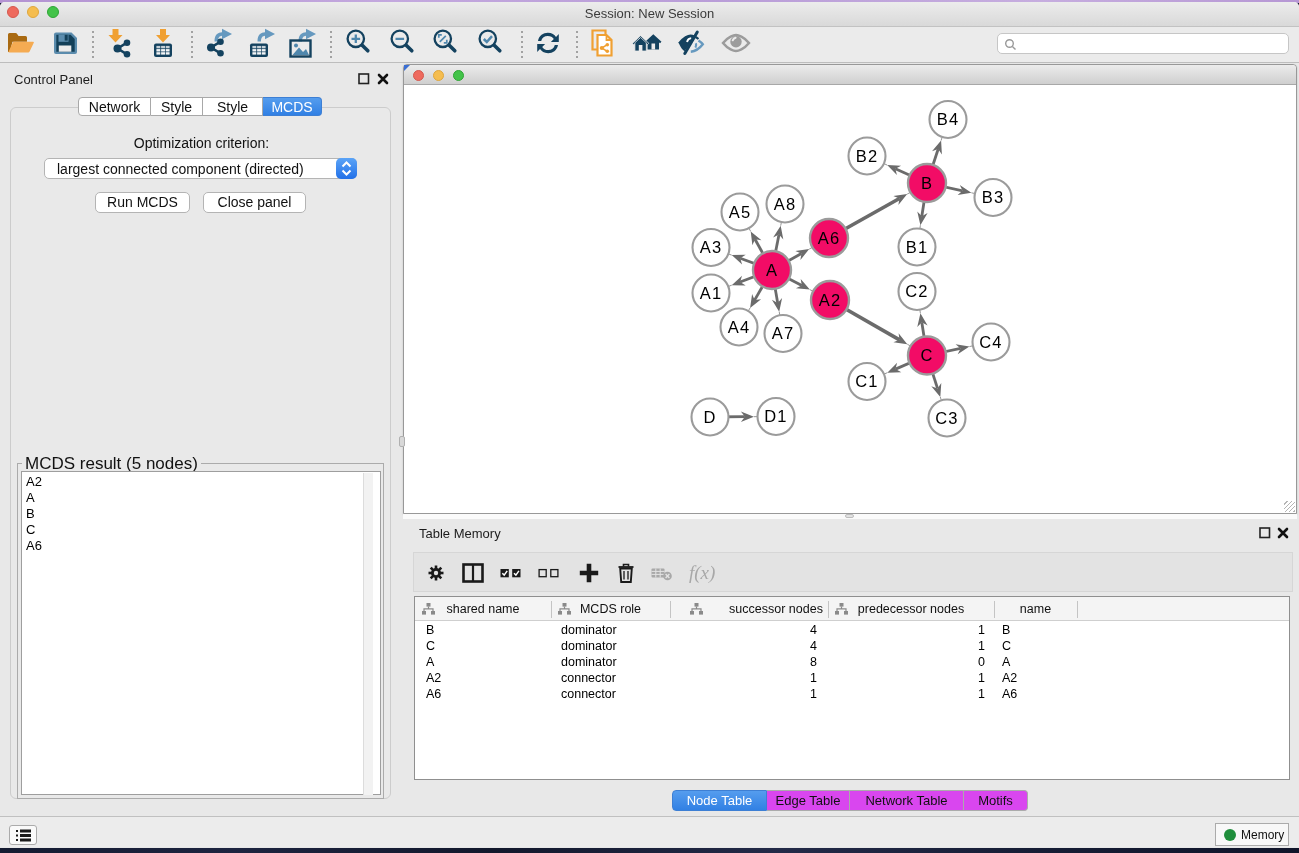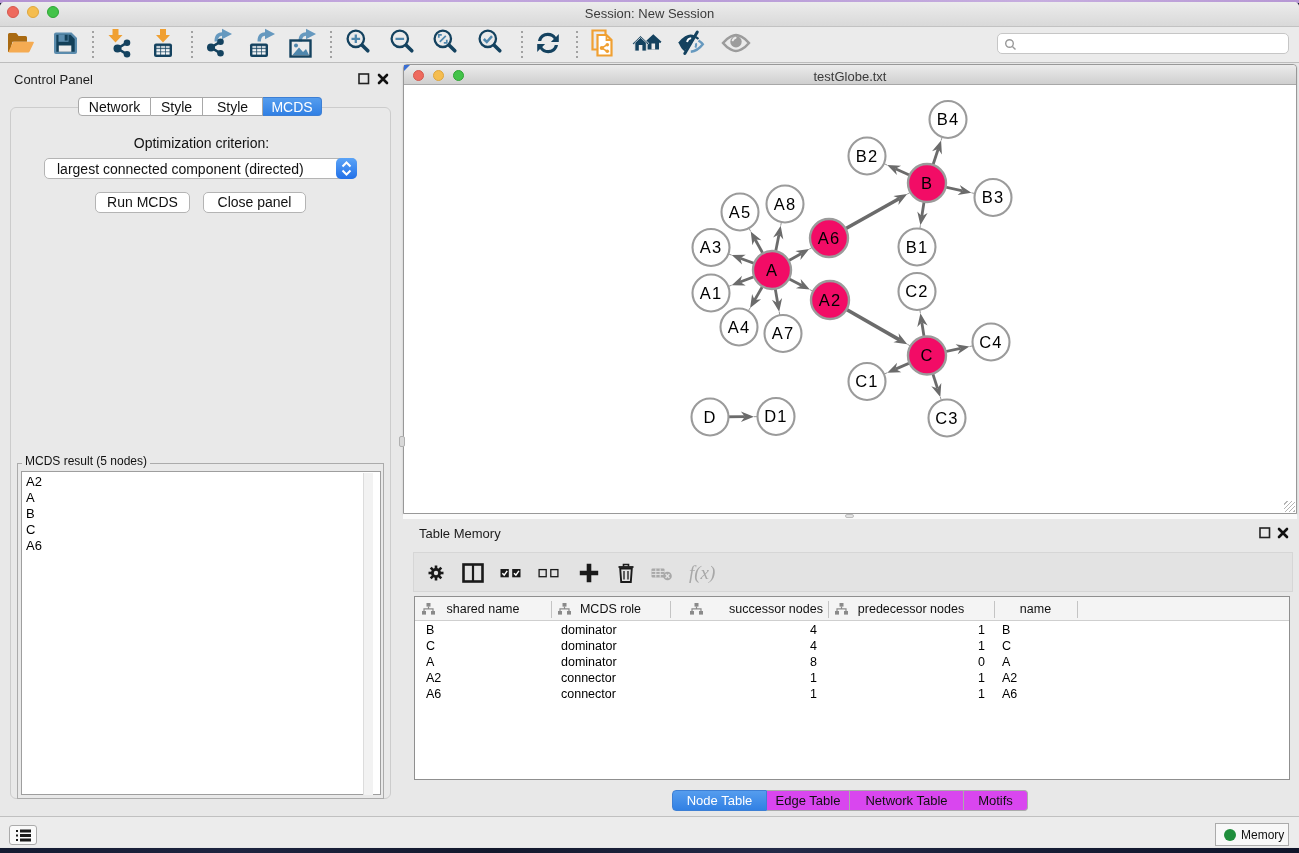--- a/index.html
+++ b/index.html
@@ -24,21 +24,21 @@
 .winbtn { position:absolute; top:10px; }
 #cp-tabs { position:absolute; left:78px; top:34px; height:19px; font-size:14px; }
 .tab { position:absolute; top:0; height:19px; background:#fff; border:1px solid #a8a8a8; color:#111; text-align:center; line-height:18px; }
 .tab.sel { background:linear-gradient(#559dee,#3180e4); border-color:#3d7fd4; color:#fff; }
 #cp-box { position:absolute; left:10px; top:44px; width:381px; height:692px; background:#e9e9e9; border:1px solid #cccccc; border-radius:6px; }
 #opt-label { position:absolute; left:0; top:27px; width:381px; text-align:center; font-size:14px; color:#111; }
 #dropdown { position:absolute; left:33px; top:50px; width:313px; height:21px; background:#fff; border:1px solid #b4b4b4; border-radius:5px; font-size:14px; color:#111; line-height:20px; padding-left:12px; }
 #dd-btn { position:absolute; right:-1px; top:-1px; width:21px; height:21px; border-radius:5px; background:linear-gradient(#5ba4f7,#2270e8); }
 .btn { position:absolute; top:84px; height:21px; background:#fff; border:1px solid #b4b4b4; border-radius:5px; font-size:14px; color:#111; text-align:center; line-height:19px; }
 #groupbox { position:absolute; left:6px; top:355px; width:367px; height:336px; border:1px solid #ababab; }
-#gb-label { position:absolute; left:4px; top:-10px; background:#e9e9e9; padding:0 3px; font-size:12px; color:#111; }
+#gb-label { position:absolute; left:4px; top:-10px; background:#e9e9e9; padding:0 3px; font-size:17px; color:#111; }
 #gb-list { position:absolute; left:3px; top:7px; width:360px; height:324px; background:#fff; border:1px solid #9e9e9e; font-size:13px; color:#000; padding-top:2px; }
 #gb-list .it { padding-left:4px; height:16px; line-height:16px; }
 #gb-scroll { position:absolute; right:7px; top:1px; width:10px; height:322px; background:#f2f2f2; border-left:1px solid #dcdcdc; }
 
 #netwin { position:absolute; left:403px; top:1px; width:894px; height:450px; background:#fff; border:1px solid #989898; border-radius:4px 4px 0 0; box-shadow:0 1px 2px rgba(0,0,0,0.18); }
 #net-titlebar { position:absolute; left:0; top:0; width:892px; height:20px; background:linear-gradient(#ececec,#cfcfcf); border-bottom:1px solid #a8a8a8; border-radius:4px 4px 0 0; }
 #net-title { position:absolute; top:4px; width:892px; text-align:center; font-size:13px; color:#3b3b3b; }
 #net-titlebar .t1 { left:9px; top:5px; width:11px; height:11px; background:#ee6a5e; border:1px solid #d5584e; }
 #net-titlebar .t2 { left:29px; top:5px; width:11px; height:11px; background:#f5bd4f; border:1px solid #dfa63c; }
 #net-titlebar .t3 { left:49px; top:5px; width:11px; height:11px; background:#43c349; border:1px solid #2fa535; }
@@ -237,21 +237,20 @@
     </div>
     <div id="cp-tabs">
       <div class="tab" style="left:0; width:73px; border-radius:4px 0 0 4px;">Network</div>
       <div class="tab" style="left:73px; width:52px; border-left:none;">Style</div>
       <div class="tab" style="left:125px; width:60px; border-left:none;">Style</div>
       <div class="tab sel" style="left:185px; width:59px; border-left:none; border-radius:0 4px 4px 0;">MCDS</div>
     </div>
 
     <div id="netwin">
       <div id="net-titlebar">
-        <div id="net-title">testGlobe.txt</div>
         <div class="tl t1"></div>
           <div class="tl t2"></div>
           <div class="tl t3"></div>
       </div>
       <svg id="graph" width="892" height="426" viewBox="0 0 892 426">
 <line x1="368.0" y1="184.0" x2="351.0" y2="153.2" stroke="#6b6b6b" stroke-width="2.8"></line>
 <line x1="346.7" y1="145.4" x2="344.7" y2="141.8" stroke="#8a8a8a" stroke-width="0.9"></line>
 <polygon points="346.7,145.4 357.5,154.2 351.0,153.2 348.4,159.2" fill="#6b6b6b"></polygon>
 <line x1="368.0" y1="184.0" x2="375.0" y2="148.5" stroke="#6b6b6b" stroke-width="2.8"></line>
 <line x1="376.7" y1="139.7" x2="377.5" y2="135.8" stroke="#8a8a8a" stroke-width="0.9"></line>

